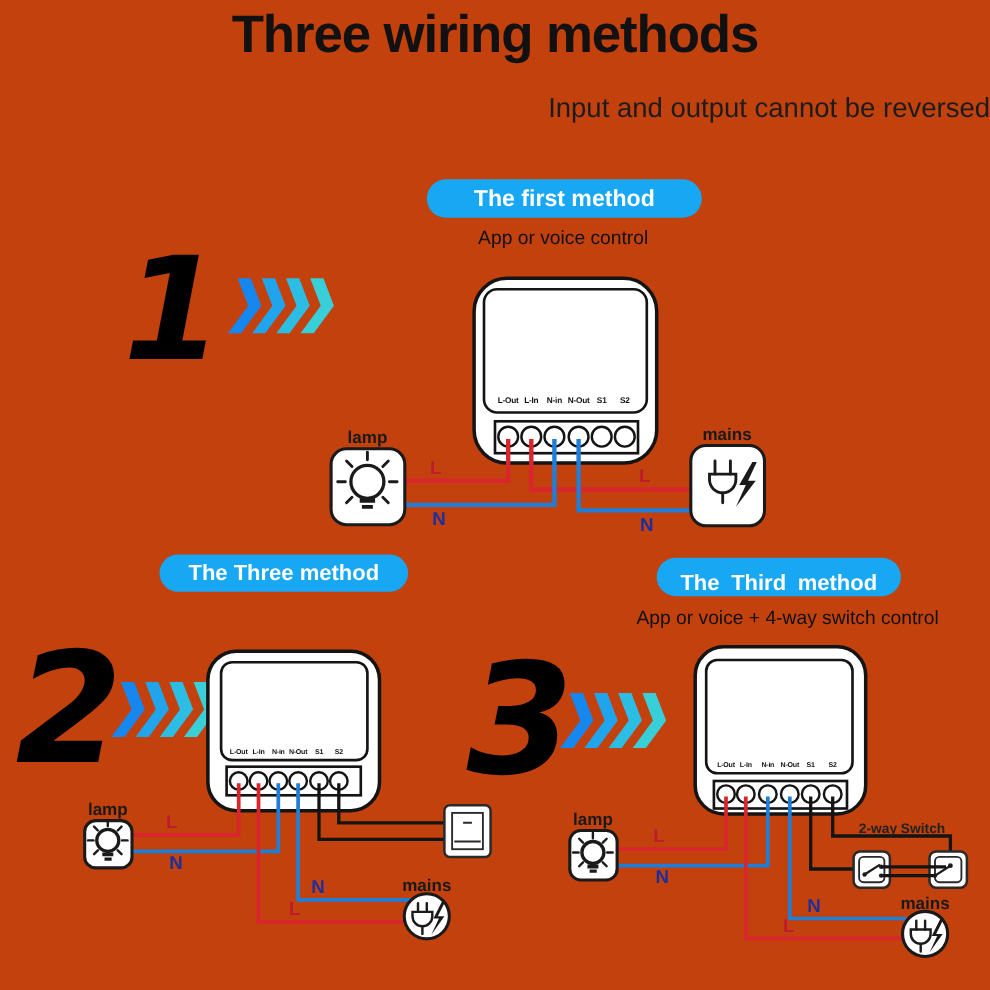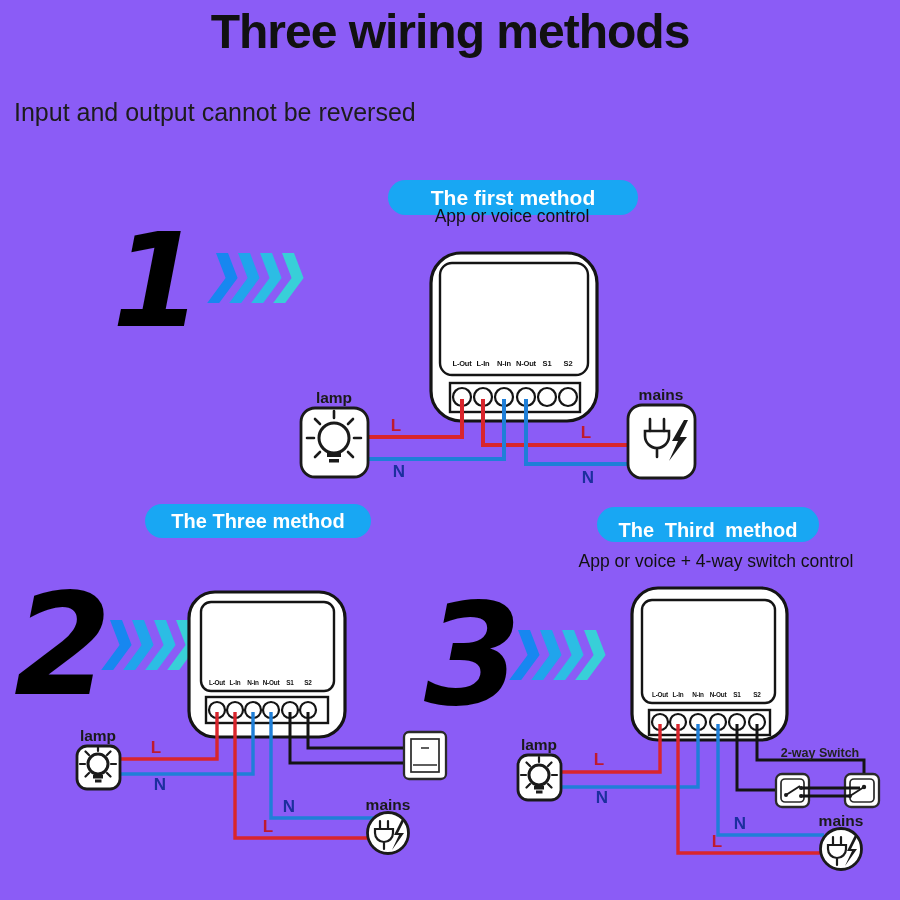--- a/index.html
+++ b/index.html
@@ -1,26 +1,26 @@
 <!DOCTYPE html>
 <html><head>
 <meta charset="utf-8">
 <style>
   html,body{margin:0;padding:0;background:#fff;}
-  #canvas{position:relative;width:900px;height:900px;background:#8b5cf6;overflow:hidden;
+  #canvas{position:relative;width:900px;height:900px;background:#c2410c;overflow:hidden;
           font-family:"Liberation Sans",sans-serif;}
   
   #title{position:absolute;left:0;right:0;top:4px;margin:0;text-align:center;
          font-size:48px;font-weight:900;color:#111;letter-spacing:-1px;}
-  #subtitle{position:absolute;left:0;right:0;top:84px;margin:14px;text-align:left;
+  #subtitle{position:absolute;left:0;right:0;top:84px;margin:0;text-align:right;
             font-size:25px;font-weight:400;color:#1c1c1c;}
   
   .pill{position:absolute;background:#18a7f3;color:#fff;border-radius:18px;
         display:flex;align-items:center;justify-content:center;font-weight:bold;}
-  #pill1{left:388px;top:163px;width:250px;height:35px;font-size:21px;margin-top:17px;}
+  #pill1{left:388px;top:163px;width:250px;height:35px;font-size:21px;}
   #pill2{left:145px;top:504px;width:226px;height:34px;font-size:20px;}
   #pill3{left:597px;top:507px;width:222px;height:35px;font-size:20px;word-spacing:5px;align-items:flex-end;}
   
   .caption{position:absolute;font-weight:normal;color:#111;font-size:17.5px;text-align:center;}
   #cap1{left:362px;width:300px;top:206px;}
   #cap2{left:93px;width:354px;top:548px;}
   #cap3{left:540px;width:352px;top:551px;}
   
   .bignum{position:absolute;font-family:"DejaVu Sans",sans-serif;font-weight:900;
           font-style:italic;color:#000;line-height:0.85;}

